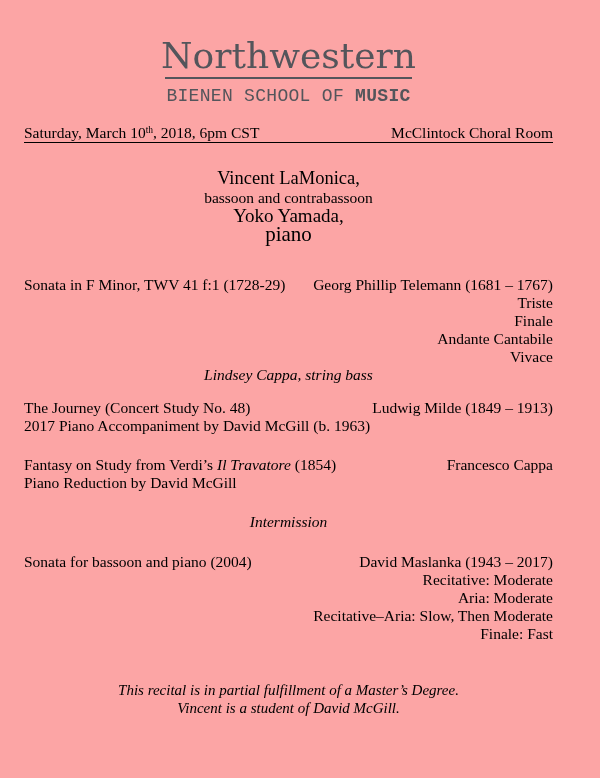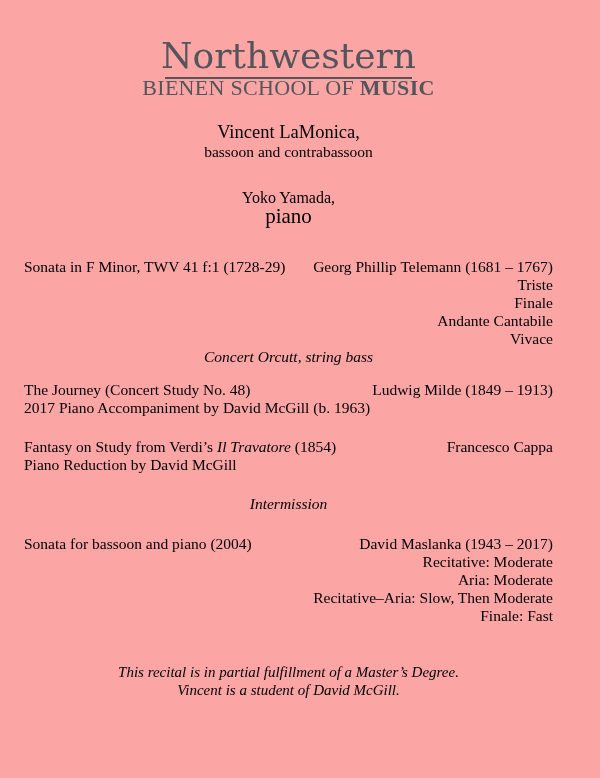--- a/index.html
+++ b/index.html
@@ -25,22 +25,23 @@
     color: #54555b;
     letter-spacing: 0px;
   }
   .logo-rule {
     width: 247px;
     border-top: 2px solid #54555b;
     margin: 3px auto 0 auto;
     height: 0;
   }
   .school-line {
-    font-family: Liberation Serif, serif;
-    font-size: 22px;
+    margin-top: 8px;
+    font-family: Liberation Mono, monospace;
+    font-size: 18px;
     line-height: 18px;
     color: #54555b;
     letter-spacing: 0.3px;
   }
   .school-line .bold { font-weight: bold; }
 
   
   .event-bar {
     margin-top: 19px;
     display: flex;
@@ -58,21 +59,21 @@
   }
 
   
   .performers { text-align: center; }
   .perf-primary-name {
     margin-top: 25px;
     font-size: 18.5px;
     line-height: 21px;
   }
   .perf-primary-inst { font-size: 15.5px; line-height: 18px; }
-  .perf-secondary-name { margin-top: 28px; font-size: 16px; line-height: 18px; }
+  .perf-secondary-name { font-size: 19px; line-height: 18px; }
   .perf-secondary-inst { font-size: 21px; line-height: 18px; }
 
   
   .piece { font-size: 15.5px; line-height: 18px; }
   .piece-row { display: flex; justify-content: space-between; }
   .piece-title { text-align: left; white-space: nowrap; }
   .piece-composer { white-space: nowrap; }
   .movements { margin-left: 29px; }
   .movement { line-height: 18px; text-align: right; }
   .arr-line { text-align: left; line-height: 18px; }
@@ -104,40 +105,44 @@
 <body>
 
 <div class="page">
 
   <div class="logo-block">
     <div class="wordmark">Northwestern</div>
     <div class="logo-rule"></div>
     <div class="school-line"><span>BIENEN SCHOOL OF </span><span class="bold">MUSIC</span></div>
   </div>
 
+  <div class="event-bar">
+    <span class="event-date"><span>Saturday, March 10</span><sup>th</sup><span>, 2018, 6pm CST</span></span>
+    <span class="event-venue">McClintock Choral Room</span>
+  </div>
 
   <div class="performers">
     <div class="perf-primary-name">Vincent LaMonica,</div>
     <div class="perf-primary-inst">bassoon and contrabassoon</div>
     <div class="perf-secondary-name">Yoko Yamada,</div>
     <div class="perf-secondary-inst">piano</div>
   </div>
 
   <div class="piece piece-1">
     <div class="piece-row">
       <span class="piece-title">Sonata in F Minor, TWV 41 f:1 (1728-29)</span>
       <span class="piece-composer">Georg Phillip Telemann (1681 – 1767)</span>
     </div>
     <div class="movements">
       <div class="movement">Triste</div>
       <div class="movement">Finale</div>
       <div class="movement">Andante Cantabile</div>
       <div class="movement">Vivace</div>
     </div>
-    <div class="guest-note">Concert Orcutt, string bass</div>
+    <div class="guest-note">Lindsey Cappa, string bass</div>
   </div>
 
   <div class="piece piece-2">
     <div class="piece-row">
       <span class="piece-title">The Journey (Concert Study No. 48)</span>
       <span class="piece-composer">Ludwig Milde (1849 – 1913)</span>
     </div>
     <div class="arr-line">2017 Piano Accompaniment by David McGill (b. 1963)</div>
   </div>
 

